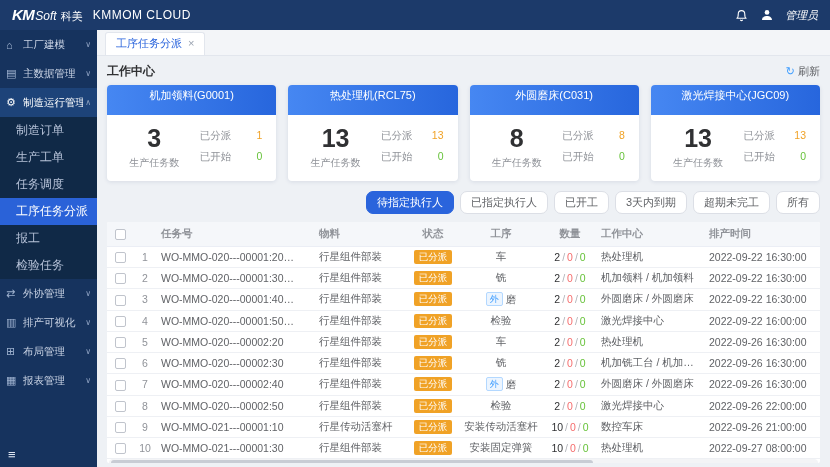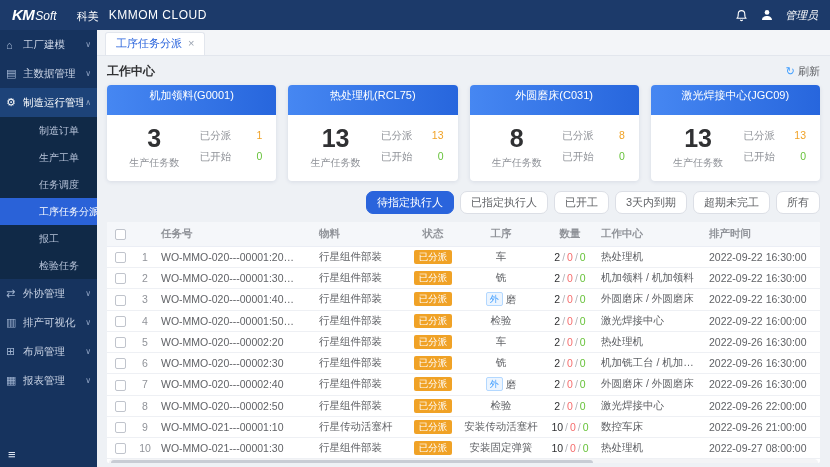--- a/index.html
+++ b/index.html
@@ -5,38 +5,38 @@
   * { margin:0; padding:0; box-sizing:border-box; }
   html,body { width:830px; height:467px; overflow:hidden; }
   body { font-family:"Liberation Sans","DejaVu Sans",sans-serif; background:#eef1f5; font-size:12px; }
   .app { width:830px; height:467px; display:flex; flex-direction:column; overflow:hidden; }
 
   
   .topbar { height:30px; background:#1c3a6a; color:#fff; display:flex; align-items:center; padding:0 12px; flex-shrink:0; }
   .logo { display:flex; align-items:baseline; }
   .logo-km { font-style:italic; font-weight:bold; font-size:15px; letter-spacing:-.5px; }
   .logo-soft { font-style:italic; font-size:12px; margin-left:1px; }
-  .logo-cn { font-size:11px; margin-left:20px; }
+  .logo-cn { font-size:11px; margin-left:4px; }
   .app-name { font-weight:normal; font-size:12px; margin-left:10px; letter-spacing:.5px; }
   .topbar-right { margin-left:auto; display:flex; align-items:center; gap:10px; }
   .tb-ico { display:inline-flex; width:16px; height:16px; align-items:center; justify-content:center; cursor:pointer; }
   .user-name { font-size:11px; cursor:pointer;font-style:italic; }
 
   .bodywrap { flex:1; display:flex; min-height:0; }
 
   
   .sidebar { width:97px; background:#16335e; color:#c9d3e4; display:flex; flex-direction:column; flex-shrink:0; }
   .sb-menu { flex:1; overflow:hidden; }
   .sb-item { height:29px; display:flex; align-items:center; padding:0 6px; font-size:10.5px; cursor:pointer; white-space:nowrap; }
   .sb-item .sb-ico { width:14px; font-size:11px; margin-right:3px; color:#9fb2cf; flex-shrink:0; }
   .sb-item .sb-lbl { flex:1; overflow:hidden; }
   .sb-item .sb-caret { font-size:8px; color:#8ea2c2; margin-left:2px; }
   .sb-item.expanded { background:#1d4379; color:#fff; }
   .sb-item.expanded .sb-ico { color:#fff; }
-  .sb-sub { height:27px; line-height:27px; padding-left:39px; font-size:10px; background:#102947; color:#b6c2d8; cursor:pointer; white-space:nowrap; overflow:hidden; }
+  .sb-sub { height:27px; line-height:27px; padding-left:16px; font-size:12px; background:#102947; color:#b6c2d8; cursor:pointer; white-space:nowrap; overflow:hidden; }
   .sb-sub.active { background:#2a62d8; color:#fff; }
   .sb-collapse { height:26px; display:flex; align-items:center; padding:0 8px; color:#dfe6f2; font-size:13px; cursor:pointer; flex-shrink:0; }
 
   
   .main { flex:1; display:flex; flex-direction:column; min-width:0; }
   .tabbar { height:26px; background:#f3f5f8; border-bottom:1px solid #e2e6ed; display:flex; align-items:flex-end; padding:0 8px; flex-shrink:0; }
   .tab { background:#fff; border:1px solid #e2e6ed; border-bottom:none; border-radius:3px 3px 0 0; padding:3px 10px 4px; font-size:11px; color:#2a64dc; display:flex; align-items:center; gap:6px; cursor:pointer; }
   .tab-close { color:#9aa3b0; font-size:11px; line-height:1; cursor:pointer; }
 
   .content { flex:1; padding:6px 10px 4px; display:flex; flex-direction:column; min-height:0; }

